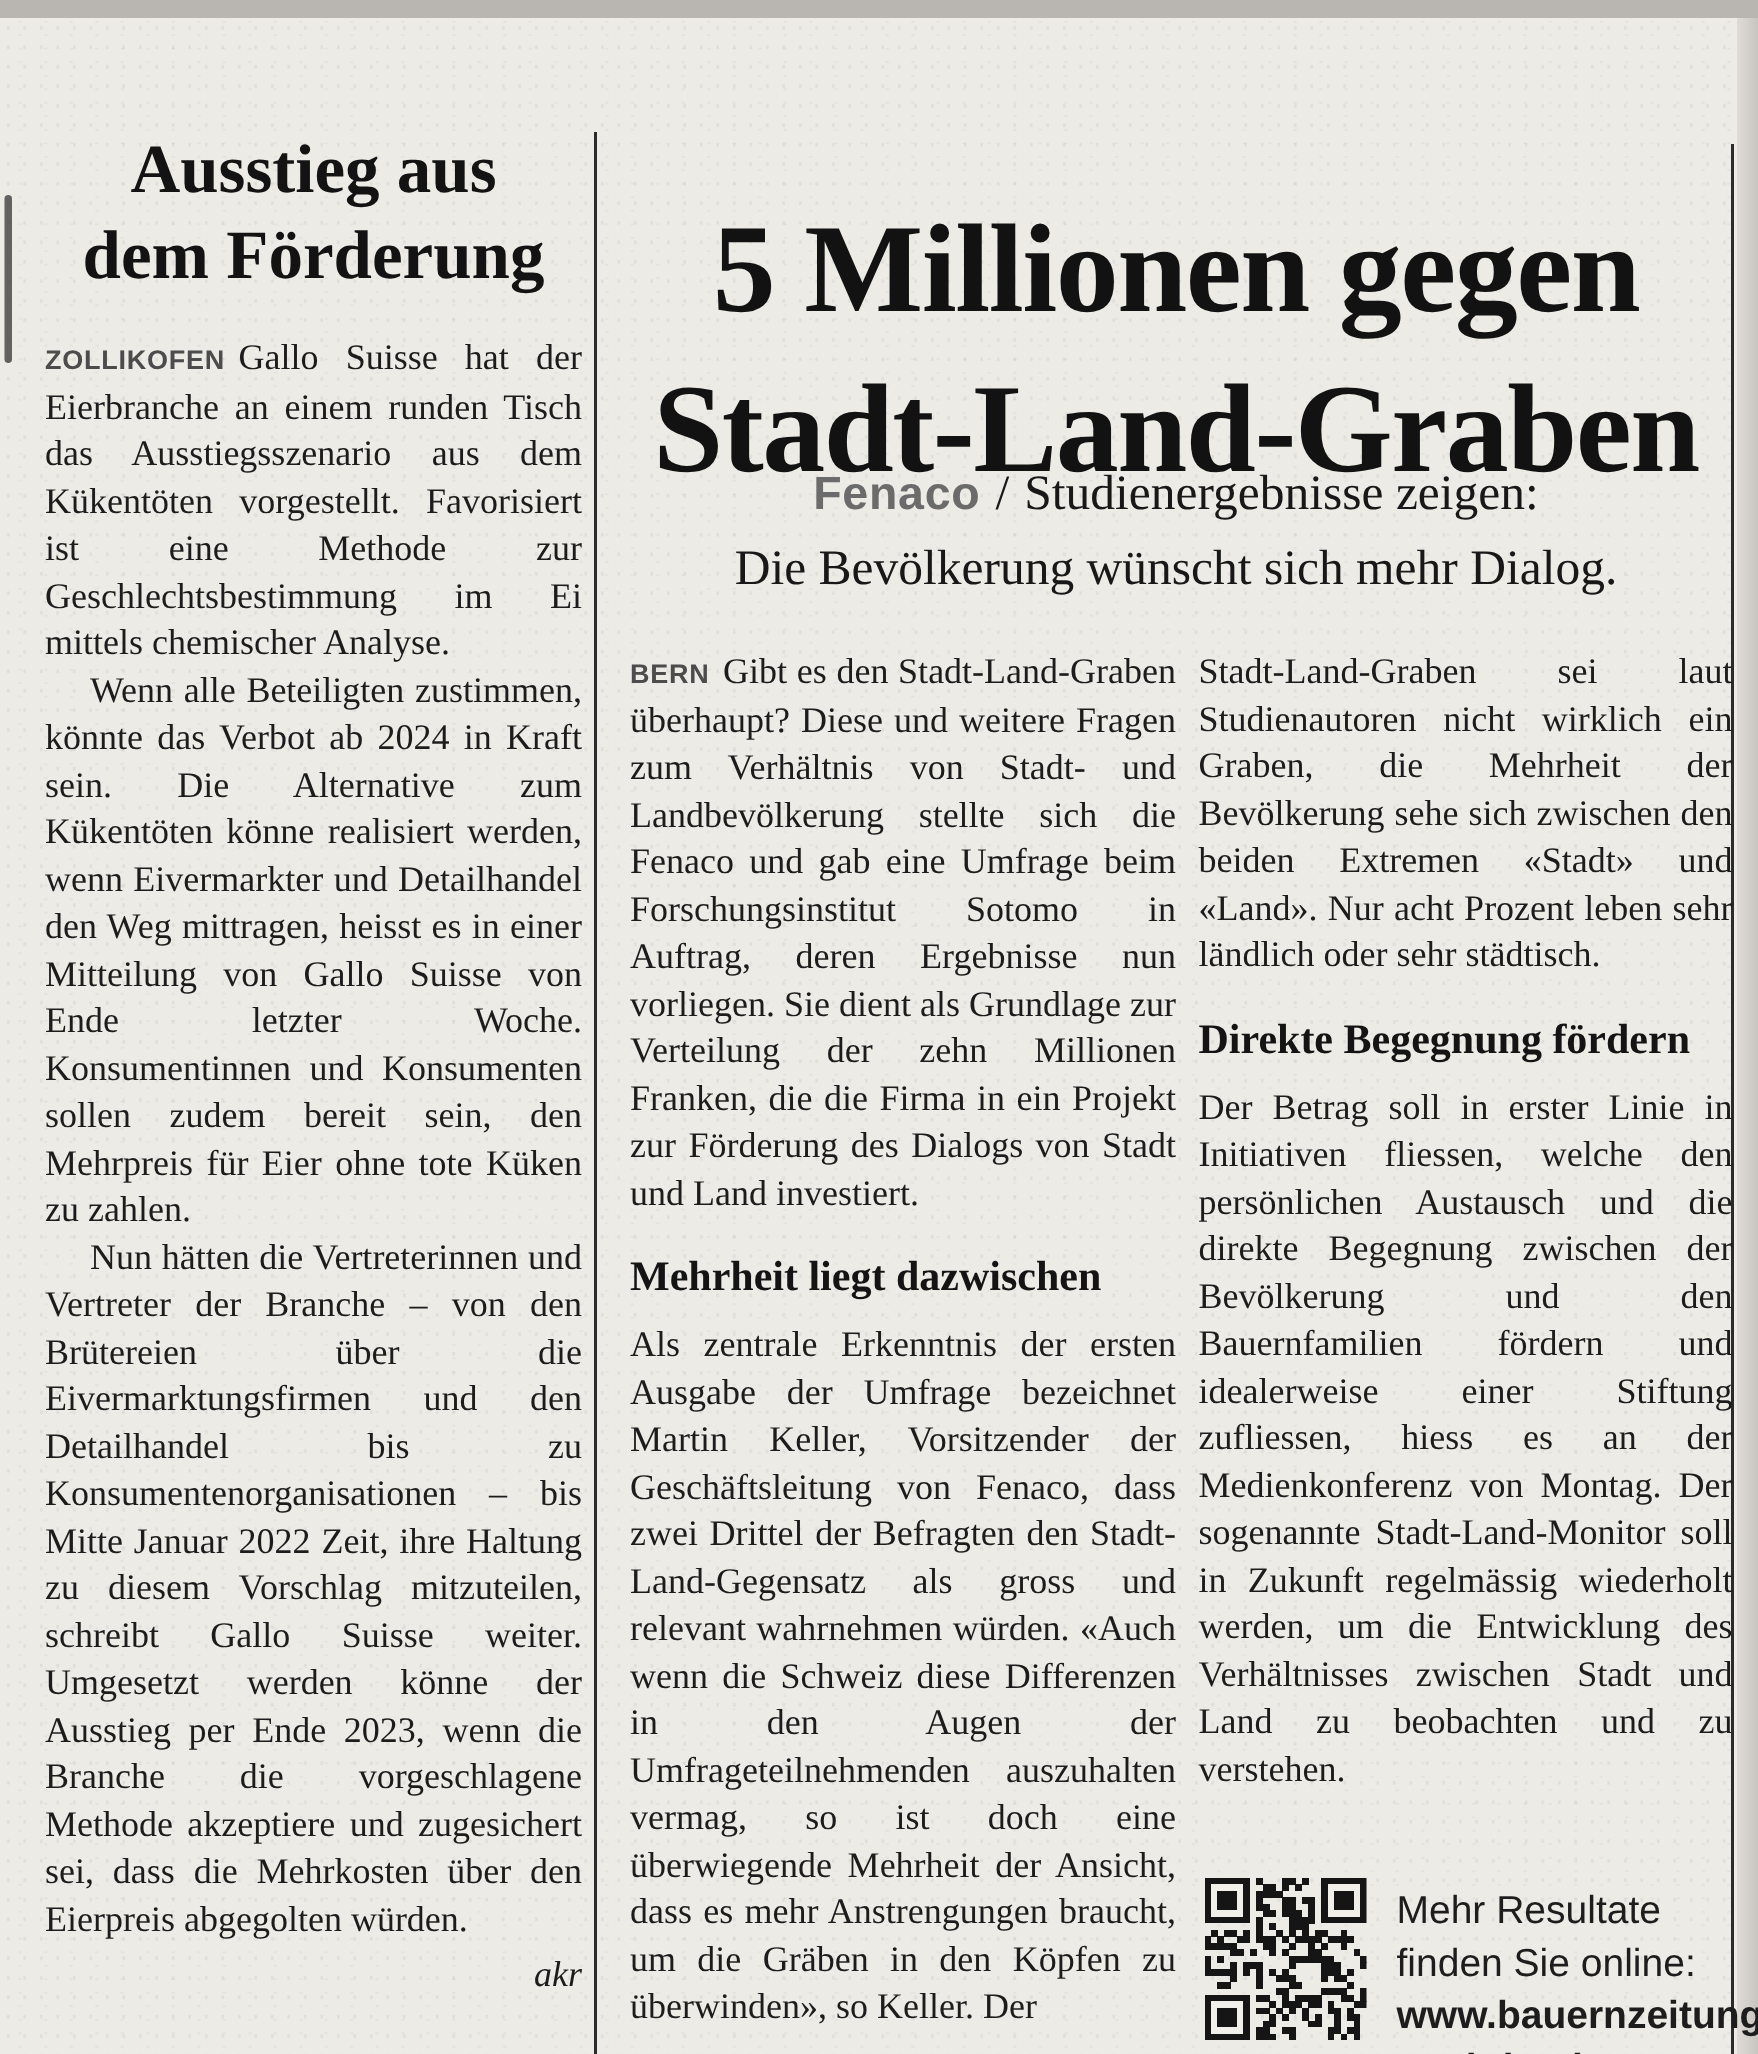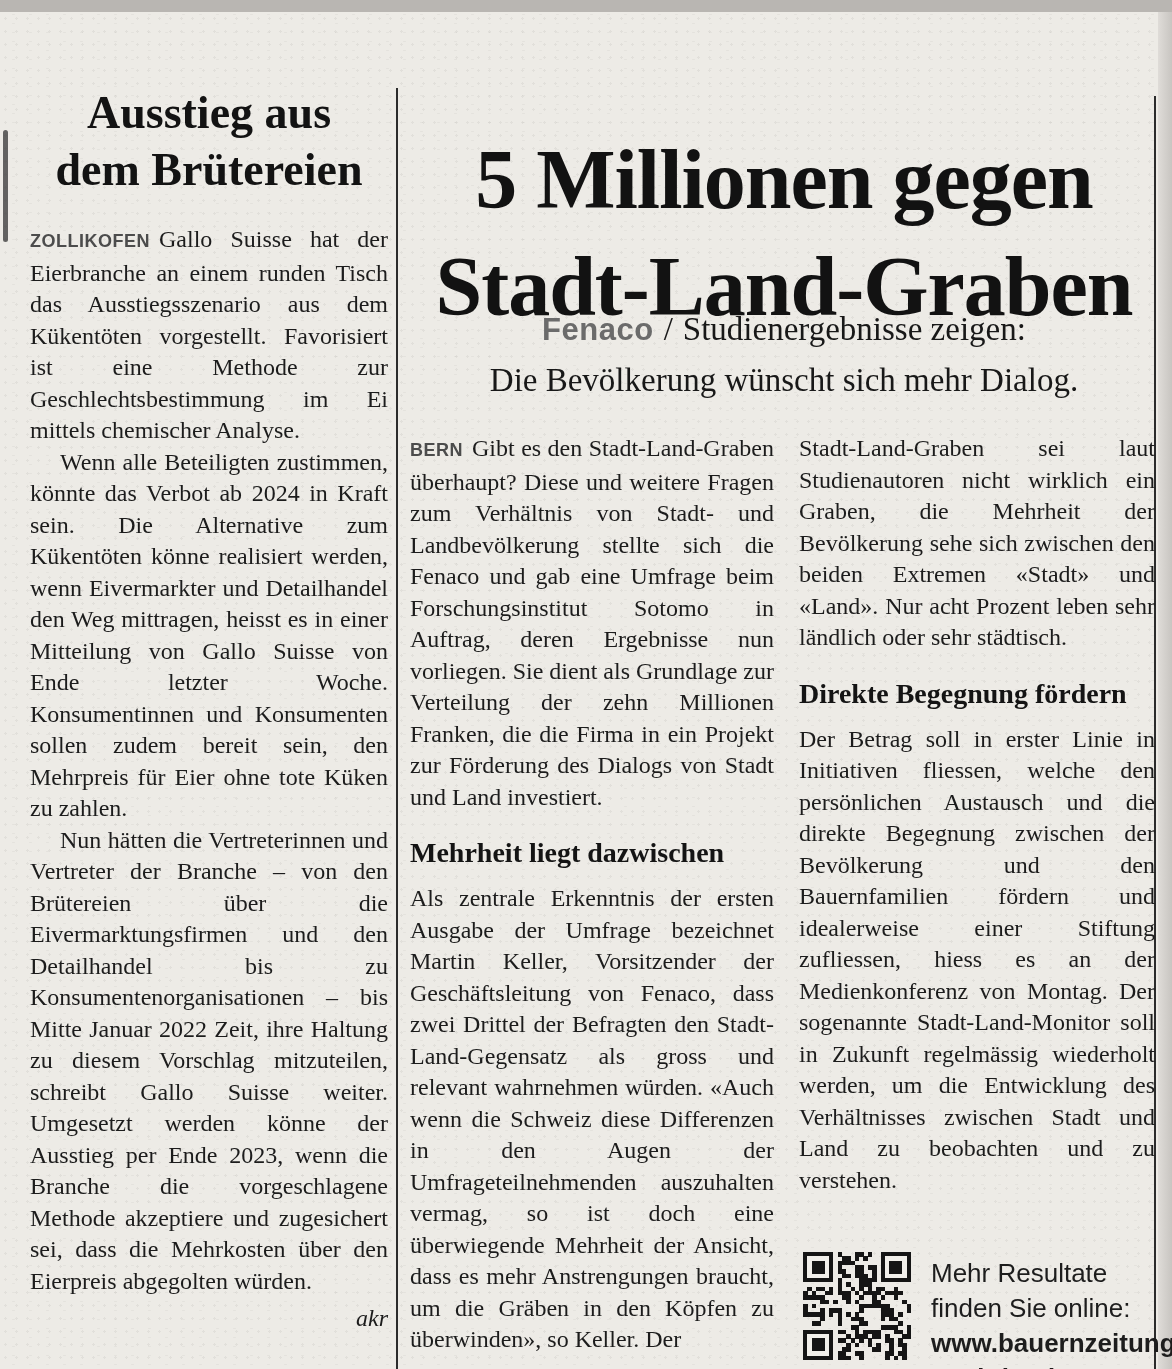--- a/index.html
+++ b/index.html
@@ -65,21 +65,21 @@
   .main-sub{
     position:absolute;left:420px;top:292px;width:728px;
     text-align:center;font-size:33px;line-height:50px;color:#181818;
   }
   .kicker{
     font-family:"Liberation Sans","DejaVu Sans",sans-serif;
     font-weight:bold;color:#6b6b6b;font-size:31px;letter-spacing:.5px;
   }
   .slash{margin:0 10px;}
   
-  .col1{position:absolute;left:410px;top:421px;width:364px;}
+  .col1{position:absolute;left:420px;top:421px;width:364px;}
   .col2{position:absolute;left:799px;top:421px;width:356px;}
   
   .qr-box{
     position:absolute;left:803px;top:1240px;width:356px;
     display:flex;gap:20px;align-items:flex-start;
   }
   .qr{width:108px;height:108px;flex:0 0 auto;}
   .qr-text{
     font-family:"Liberation Sans","DejaVu Sans",sans-serif;
     font-size:26px;line-height:35px;color:#1d1d1d;padding-top:4px;
@@ -92,21 +92,21 @@
 <div class="page">
 
   <div class="rule rule-left"></div>
   <div class="rule rule-right"></div>
   <div class="edge-band"></div>
   <div class="streak"></div>
 
   <section class="left-article serif-body">
     <h2 class="left-headline">
       <div>Ausstieg aus</div>
-      <div>dem Brütereien</div>
+      <div>dem Förderung</div>
     </h2>
     <p><span class="dateline">ZOLLIKOFEN</span><span>Gallo Suisse hat der Eierbranche an einem runden Tisch das Ausstiegsszenario aus dem Kükentöten vorgestellt. Favorisiert ist eine Methode zur Geschlechtsbestimmung im Ei mittels chemischer Analyse.</span></p>
     <p class="ind">Wenn alle Beteiligten zustimmen, könnte das Verbot ab 2024 in Kraft sein. Die Alternative zum Kükentöten könne realisiert werden, wenn Eivermarkter und Detailhandel den Weg mittragen, heisst es in einer Mitteilung von Gallo Suisse von Ende letzter Woche. Konsumentinnen und Konsumenten sollen zudem bereit sein, den Mehrpreis für Eier ohne tote Küken zu zahlen.</p>
     <p class="ind">Nun hätten die Vertreterinnen und Vertreter der Branche – von den Brütereien über die Eivermarktungsfirmen und den Detailhandel bis zu Konsumentenorganisationen – bis Mitte Januar 2022 Zeit, ihre Haltung zu diesem Vorschlag mitzuteilen, schreibt Gallo Suisse weiter. Umgesetzt werden könne der Ausstieg per Ende 2023, wenn die Branche die vorgeschlagene Methode akzeptiere und zugesichert sei, dass die Mehrkosten über den Eierpreis abgegolten würden.</p>
     <div class="byline">akr</div>
   </section>
 
   <h1 class="main-head">
     <div>5 Millionen gegen</div>
     <div>Stadt-Land-Graben</div>

